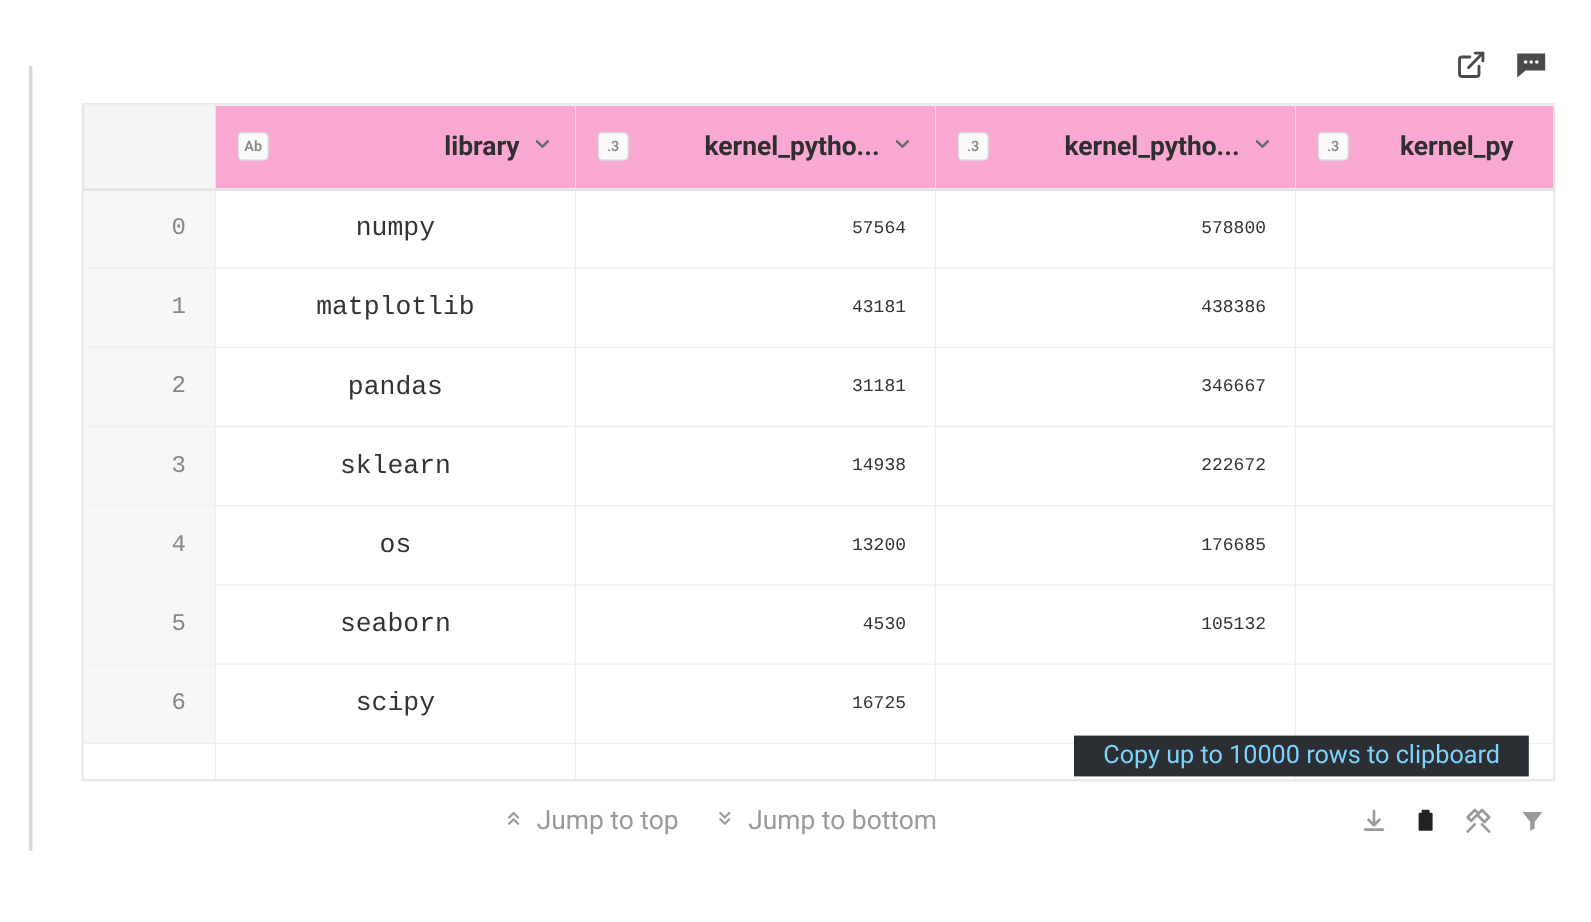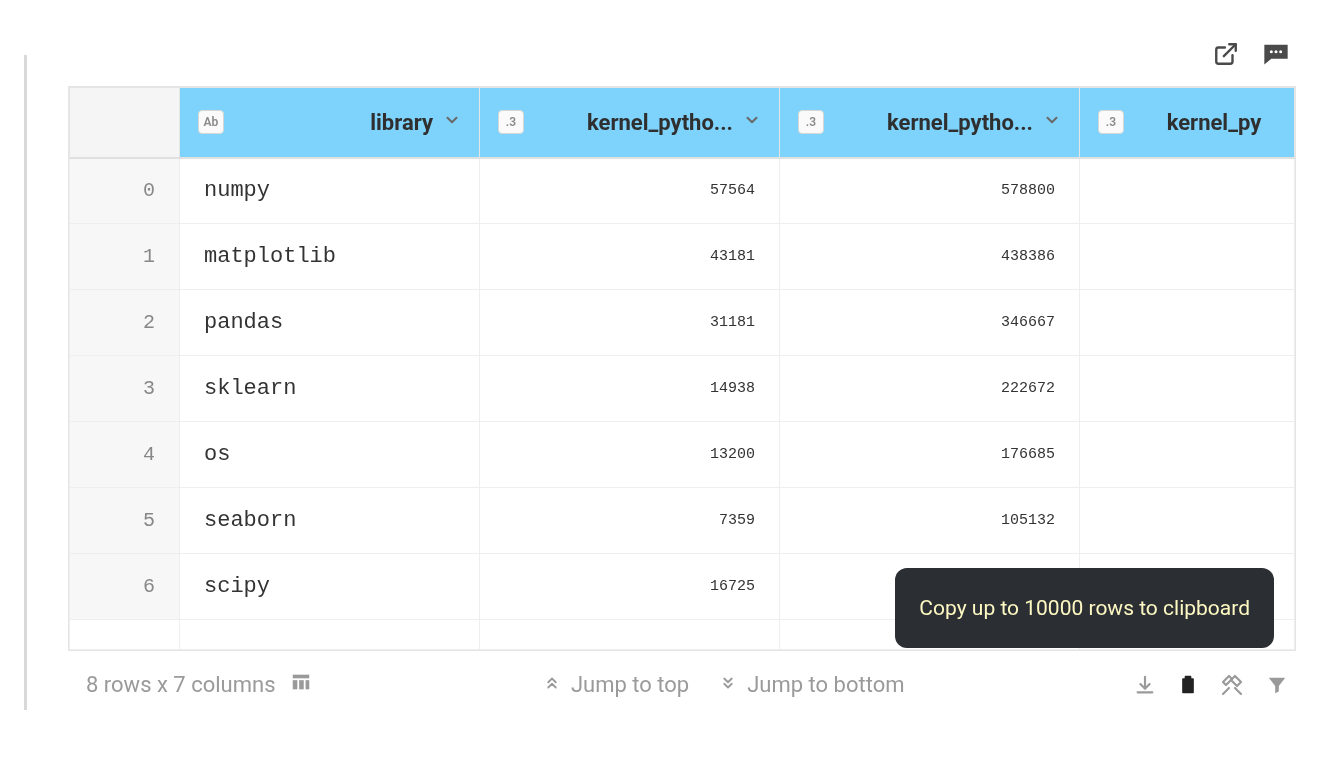--- a/index.html
+++ b/index.html
@@ -45,21 +45,21 @@
     border: 1px solid #e5e5e5;
     overflow: hidden;
     background: #fff;
   }
   table {
     border-collapse: collapse;
     width: 100%;
     table-layout: fixed;
   }
   thead th {
-    background: #7dd3fc;
+    background: #f9a8d4;
     border: 1px solid #e5e5e5;
     padding: 0;
     height: 70px;
     vertical-align: middle;
     font-weight: 700;
     color: #3a3a3a;
     position: relative;
   }
   thead th.index-head {
     width: 110px;
@@ -112,21 +112,21 @@
   }
   tbody td.index-cell {
     width: 110px;
     background: #f7f7f7;
     color: #888;
     text-align: right;
     font-family: "SFMono-Regular", Consolas, "Liberation Mono", Menlo, monospace;
     font-size: 20px;
   }
   tbody td.str-cell {
-    text-align: left;
+    text-align: center;
     font-family: "SFMono-Regular", Consolas, "Liberation Mono", Menlo, monospace;
     font-size: 22px;
     color: #333;
   }
   tbody td.num-cell {
     text-align: right;
     font-family: "SFMono-Regular", Consolas, "Liberation Mono", Menlo, monospace;
     font-size: 15px;
     color: #333;
   }
@@ -169,24 +169,24 @@
     color: #9a9a9a;
     cursor: pointer;
     height: 26px;
   }
   .footer-icon.active { color: #222; }
   .tooltip {
     position: absolute;
     right: 22px;
     bottom: 54px;
     background: #2b2f33;
-    color: #fef9c3;
+    color: #7dd3fc;
     font-size: 21px;
-    padding: 28px 24px;
-    border-radius: 12px;
+    padding: 5px 24px;
+    border-radius: 0;
     white-space: nowrap;
     z-index: 10;
   }
 </style>
 </head>
 <body>
 
 <div class="container">
   <div class="left-border"></div>
   <div class="content">
@@ -294,21 +294,21 @@
           <tr>
             <td class="index-cell">4</td>
             <td class="str-cell">os</td>
             <td class="num-cell">13200</td>
             <td class="num-cell">176685</td>
             <td class="num-cell"></td>
           </tr>
           <tr>
             <td class="index-cell">5</td>
             <td class="str-cell">seaborn</td>
-            <td class="num-cell">7359</td>
+            <td class="num-cell">4530</td>
             <td class="num-cell">105132</td>
             <td class="num-cell"></td>
           </tr>
           <tr>
             <td class="index-cell">6</td>
             <td class="str-cell">scipy</td>
             <td class="num-cell">16725</td>
             <td class="num-cell"></td>
             <td class="num-cell"></td>
           </tr>
@@ -317,31 +317,20 @@
               <td></td>
               <td></td>
               <td></td>
               <td></td>
           </tr>
         </tbody>
       </table>
     </div>
 
     <div class="footer">
-      <div class="shape">
-        <span>8 rows x 7 columns</span>
-        <span style="color:#9a9a9a">
-          <svg width="24" height="22" viewBox="0 0 24 24" fill="currentColor">
-              <rect x="3" y="4" width="18" height="4"></rect>
-              <rect x="3" y="10" width="5" height="10"></rect>
-              <rect x="10" y="10" width="5" height="10"></rect>
-              <rect x="17" y="10" width="4" height="10"></rect>
-            </svg>
-        </span>
-      </div>
 
       <div class="jump-group">
         <div class="jump">
           <span>
             <svg width="18" height="18" viewBox="0 0 24 24" fill="none" stroke="currentColor" stroke-width="2.4" stroke-linecap="round" stroke-linejoin="round">
                 <polyline points="17 11 12 6 7 11"></polyline>
                 <polyline points="17 18 12 13 7 18"></polyline>
               </svg>
           </span>
           <span>Jump to top</span>

